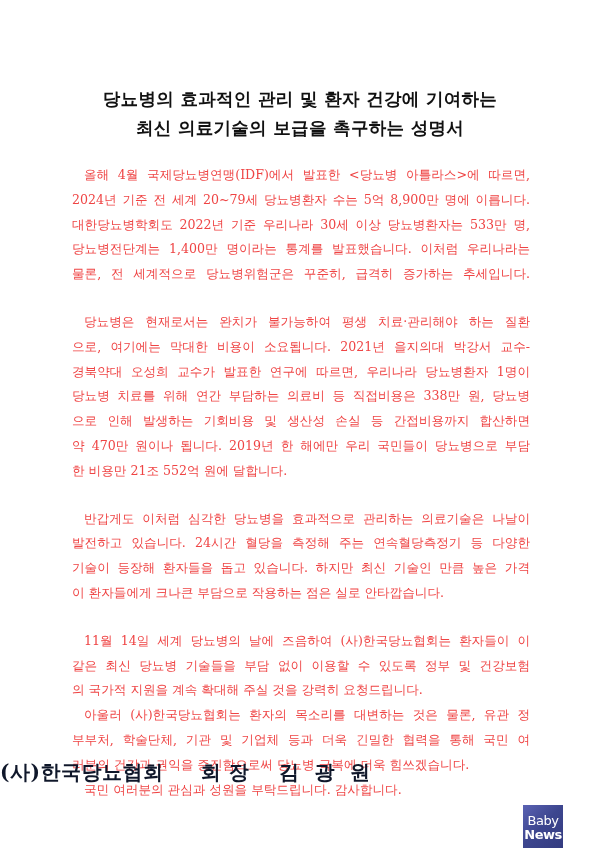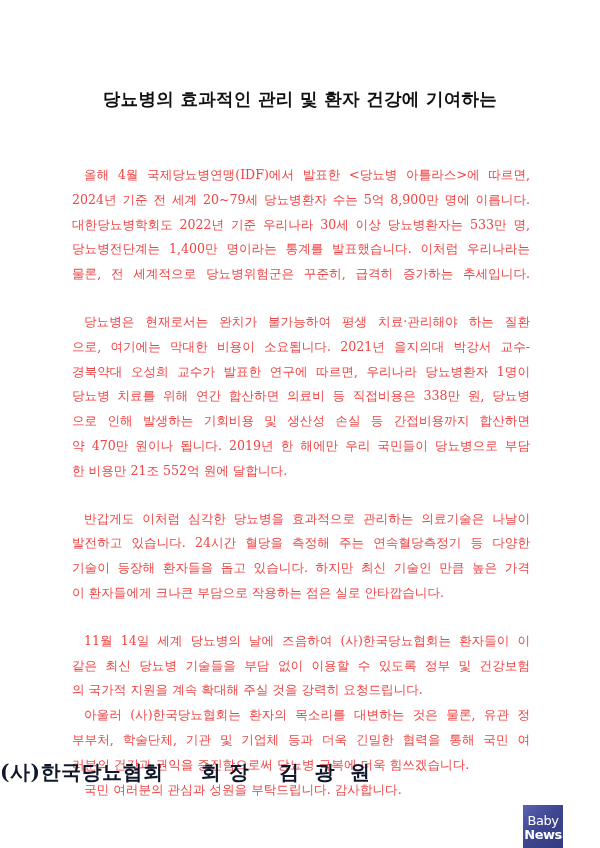--- a/index.html
+++ b/index.html
@@ -89,38 +89,39 @@
     .logo .baby { display: block; font-size: 13px; font-weight: normal; letter-spacing: -0.5px; }
     .logo .news { display: block; font-size: 13px; font-weight: bold; letter-spacing: -0.5px; }
   </style>
 </head>
 <body>
 
 <div class="page">
 
   <div class="title">
     <span class="line">당뇨병의 효과적인 관리 및 환자 건강에 기여하는</span>
+    <span class="line">최신 의료기술의 보급을 촉구하는 성명서</span>
   </div>
 
   <div class="body">
 
     <div class="para">
       <span class="line indent">올해 4월 국제당뇨병연맹(IDF)에서 발표한 &lt;당뇨병 아틀라스&gt;에 따르면,</span>
       <span class="line">2024년 기준 전 세계 20~79세 당뇨병환자 수는 5억 8,900만 명에 이릅니다.</span>
       <span class="line">대한당뇨병학회도 2022년 기준 우리나라 30세 이상 당뇨병환자는 533만 명,</span>
       <span class="line">당뇨병전단계는 1,400만 명이라는 통계를 발표했습니다. 이처럼 우리나라는</span>
       <span class="line">물론, 전 세계적으로 당뇨병위험군은 꾸준히, 급격히 증가하는 추세입니다.</span>
     </div>
     <div class="gap"></div>
 
     <div class="para">
       <span class="line indent">당뇨병은 현재로서는 완치가 불가능하여 평생 치료·관리해야 하는 질환</span>
       <span class="line">으로, 여기에는 막대한 비용이 소요됩니다. 2021년 을지의대 박강서 교수-</span>
       <span class="line">경북약대 오성희 교수가 발표한 연구에 따르면, 우리나라 당뇨병환자 1명이</span>
-      <span class="line">당뇨병 치료를 위해 연간 합산하면 의료비 등 직접비용은 338만 원, 당뇨병</span>
+      <span class="line">당뇨병 치료를 위해 연간 부담하는 의료비 등 직접비용은 338만 원, 당뇨병</span>
       <span class="line">으로 인해 발생하는 기회비용 및 생산성 손실 등 간접비용까지 합산하면</span>
       <span class="line">약 470만 원이나 됩니다. 2019년 한 해에만 우리 국민들이 당뇨병으로 부담</span>
       <span class="line last">한 비용만 21조 552억 원에 달합니다.</span>
     </div>
     <div class="gap"></div>
 
     <div class="para">
       <span class="line indent">반갑게도 이처럼 심각한 당뇨병을 효과적으로 관리하는 의료기술은 나날이</span>
       <span class="line">발전하고 있습니다. 24시간 혈당을 측정해 주는 연속혈당측정기 등 다양한</span>
       <span class="line">기술이 등장해 환자들을 돕고 있습니다. 하지만 최신 기술인 만큼 높은 가격</span>

